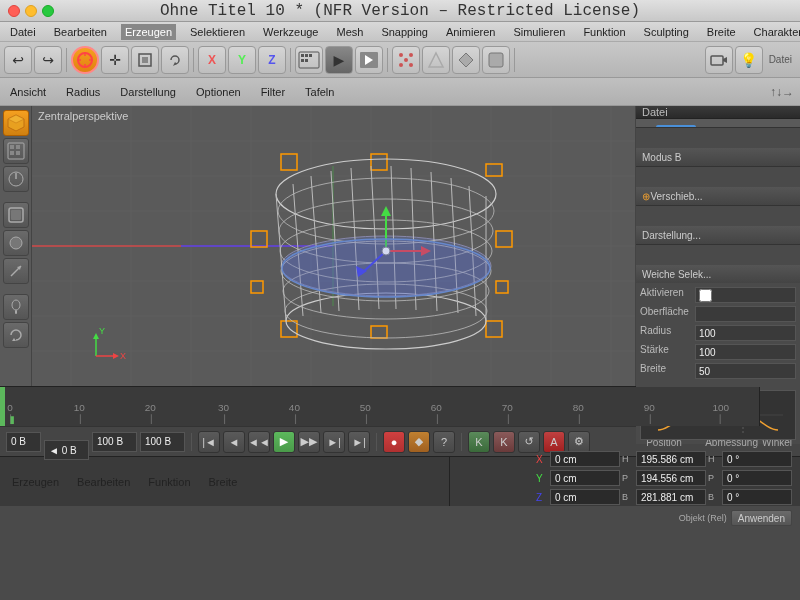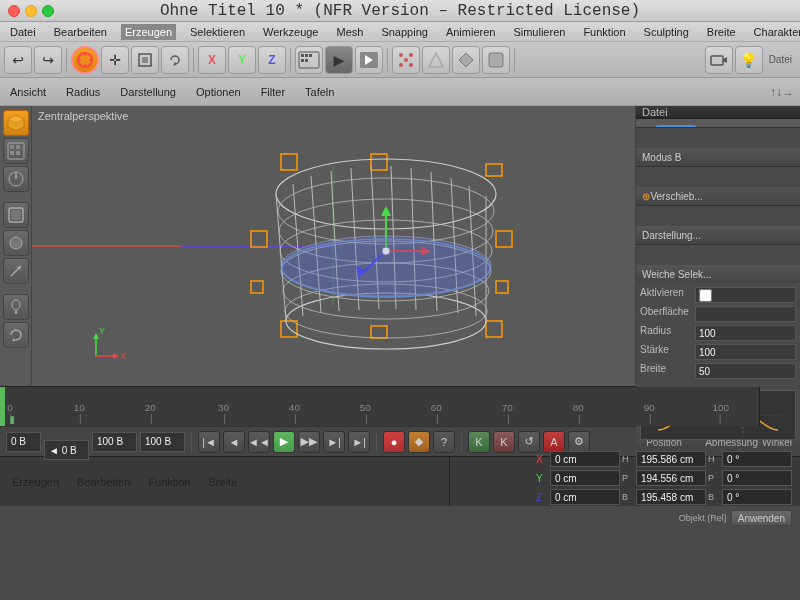--- a/index.html
+++ b/index.html
@@ -595,21 +595,21 @@
       <span style="font-size:9px; color:#aaa; width:12px;">P</span>
       <div class="bs-field">194.556 cm</div>
       <span style="font-size:9px; color:#aaa; width:12px;">P</span>
       <div class="bs-field">0 °</div>
     </div>
 
     <div style="display:flex; gap:2px; align-items:center;">
       <span style="font-size:10px; color:#44e; width:12px;">Z</span>
       <div class="bs-field">0 cm</div>
       <span style="font-size:9px; color:#aaa; width:12px;">B</span>
-      <div class="bs-field">195.458 cm</div>
+      <div class="bs-field">281.881 cm</div>
       <span style="font-size:9px; color:#aaa; width:12px;">B</span>
       <div class="bs-field">0 °</div>
     </div>
 
     <div style="display:flex; gap:4px; align-items:center; margin-top:2px;">
       <span style="font-size:9px; color:#aaa;">Objekt (Rel)</span>
       <button style="height:16px; font-size:10px; background:linear-gradient(to bottom,#6a6a6a,#555); border:1px solid #444; color:#ccc; padding:0 6px; cursor:pointer; border-radius:2px;">Anwenden</button>
     </div>
   </div>
 </div>

